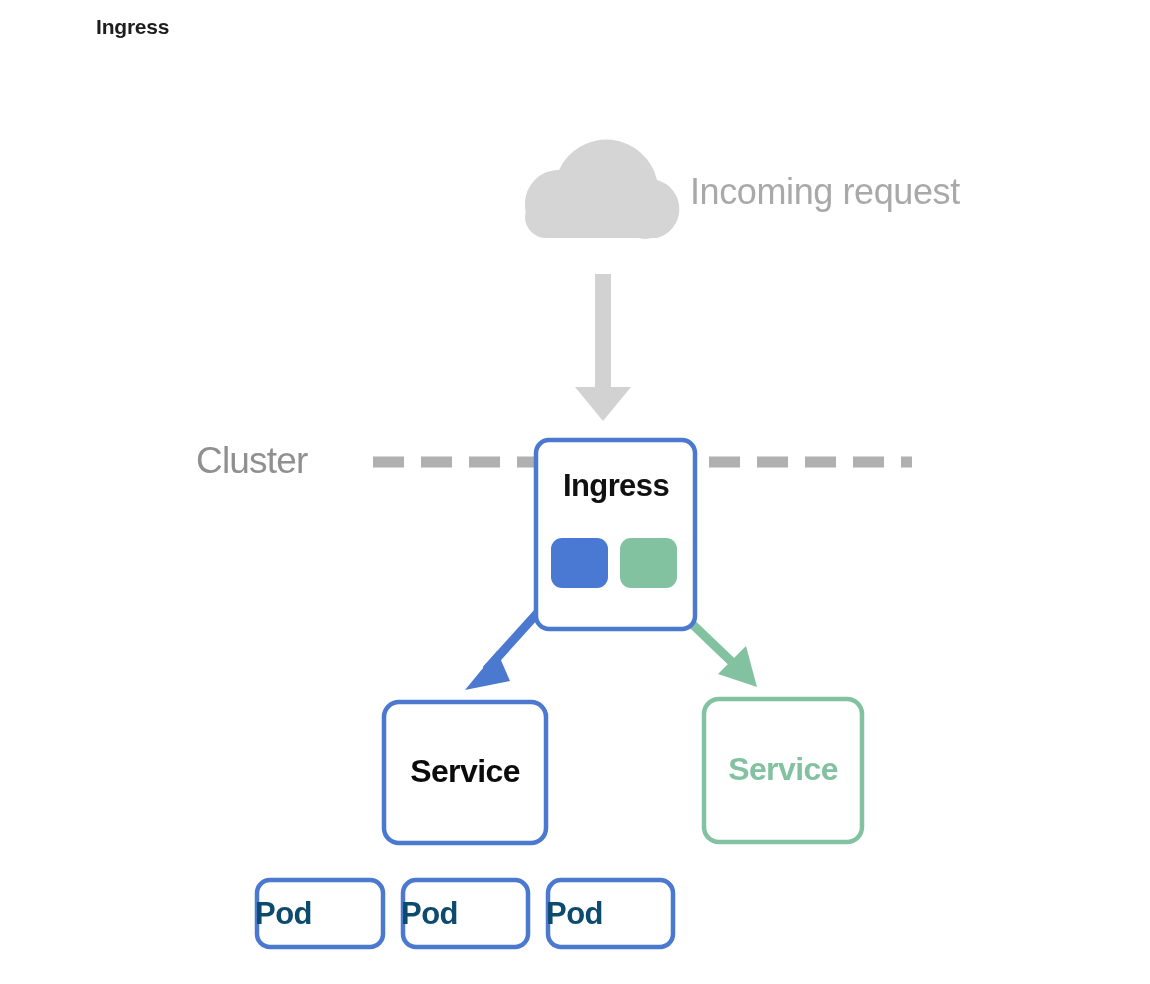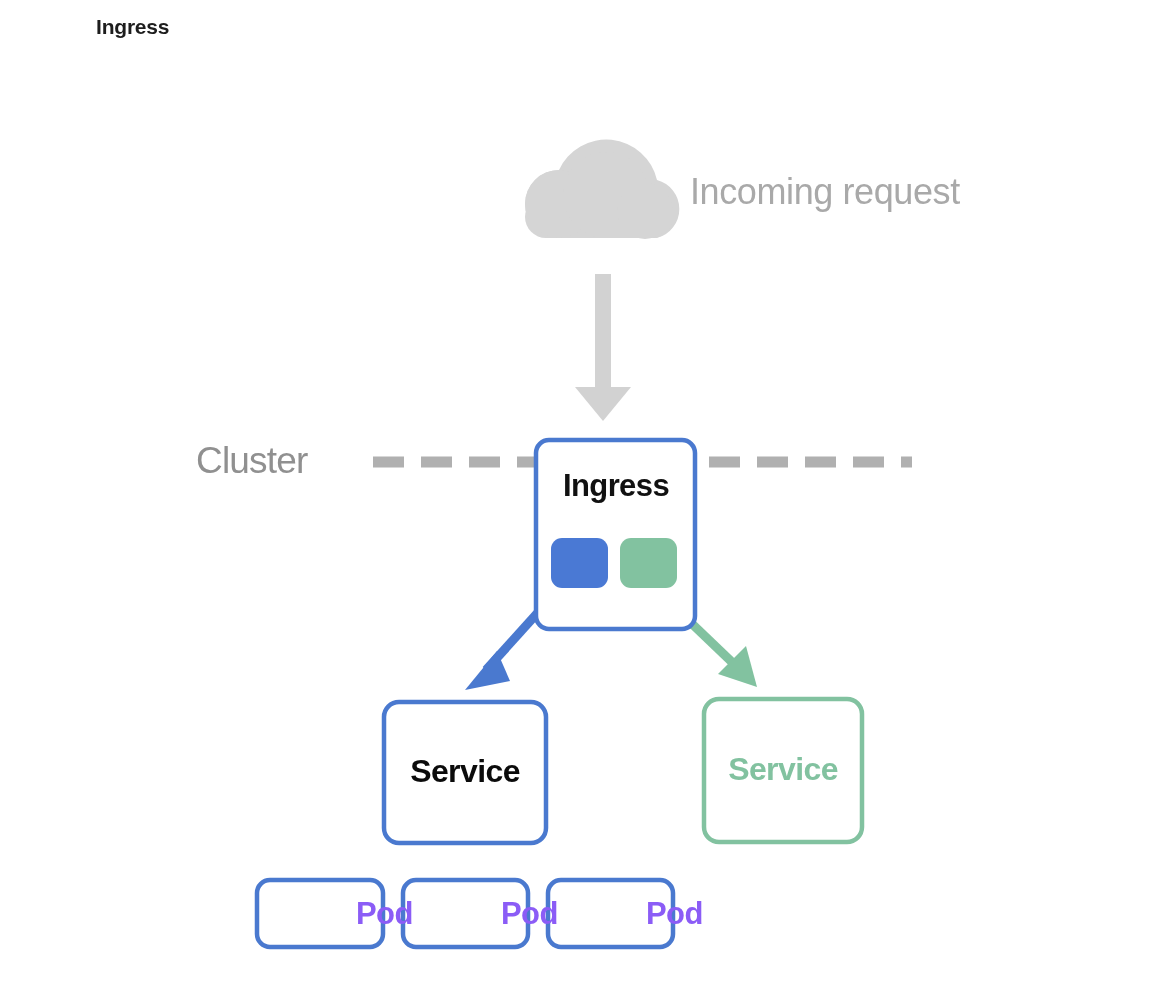--- a/index.html
+++ b/index.html
@@ -95,24 +95,23 @@
     text-align: center;
     font-size: 32px;
     font-weight: bold;
     color: #82c2a0;
     letter-spacing: -0.6px;
   }
   .lbl-pod {
     top: 898px;
     font-size: 31px;
     font-weight: bold;
-    color: #8b5cf6;
+    color: #0c4a6e;
     letter-spacing: -0.5px;
-    text-align: right;
-    margin-left: 28px;
+    text-align: left;
   }
   .lbl-pod-0 { left: 255px; width: 130px; }
   .lbl-pod-1 { left: 401px; width: 129px; }
   .lbl-pod-2 { left: 546px; width: 129px; }
 </style>
 </head>
 <body>
 
 <div id="diagram-root">
 

